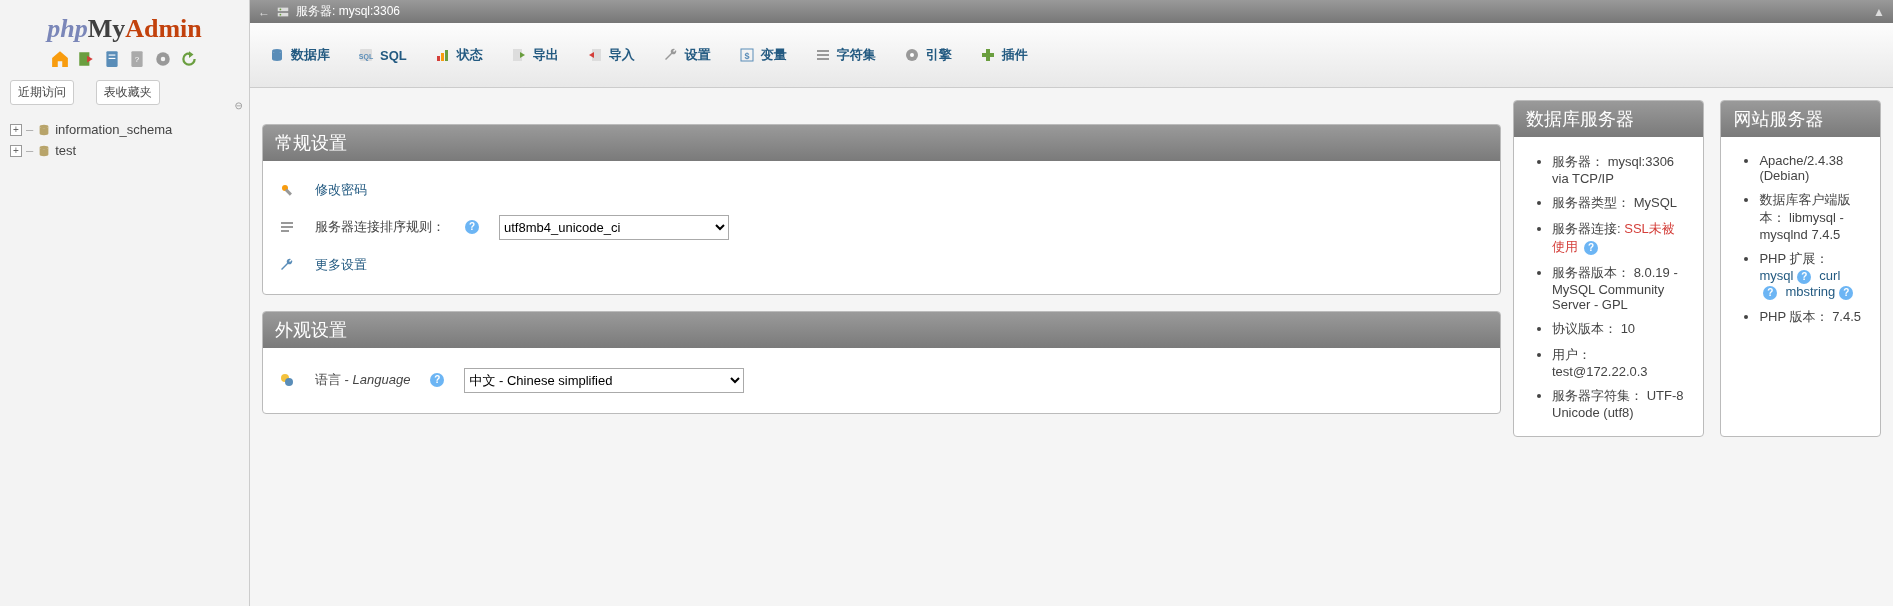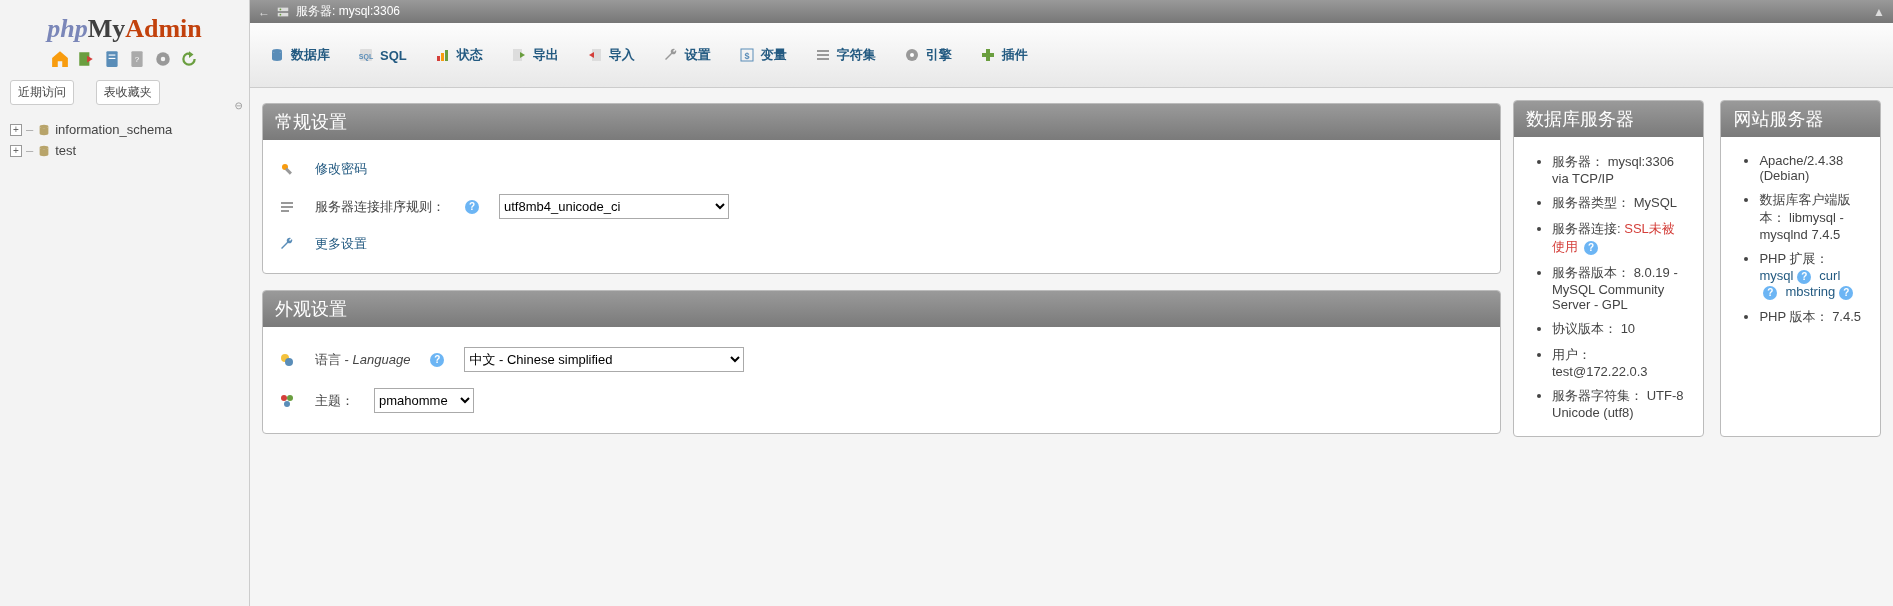--- a/index.html
+++ b/index.html
@@ -236,29 +236,20 @@
           <div class="panel-body">
             <div class="row">
               <span class="sicon"><svg viewBox="0 0 16 16">
                     <circle fill="#f4c23d" cx="6" cy="6" r="4"></circle>
                     <circle fill="#5a8db8" cx="10" cy="10" r="4"></circle>
                   </svg></span>
               <span><span>语言 - </span><i>Language</i></span>
               <span class="help">?</span>
               <select style="min-width:280px"><option>中文 - Chinese simplified</option></select>
             </div>
-            <div class="row">
-              <span class="sicon"><svg viewBox="0 0 16 16">
-                    <circle fill="#d43f3a" cx="5" cy="5" r="3"></circle>
-                    <circle fill="#6a9e3f" cx="11" cy="5" r="3"></circle>
-                    <circle fill="#5a8db8" cx="8" cy="11" r="3"></circle>
-                  </svg></span>
-              <span>主题：</span>
-              <select class="small"><option>pmahomme</option></select>
-            </div>
           </div>
         </div>
 
       </div>
 
       <div class="col-right">
 
         <div class="panel">
           <div class="panel-head">数据库服务器</div>
           <div class="panel-body">

